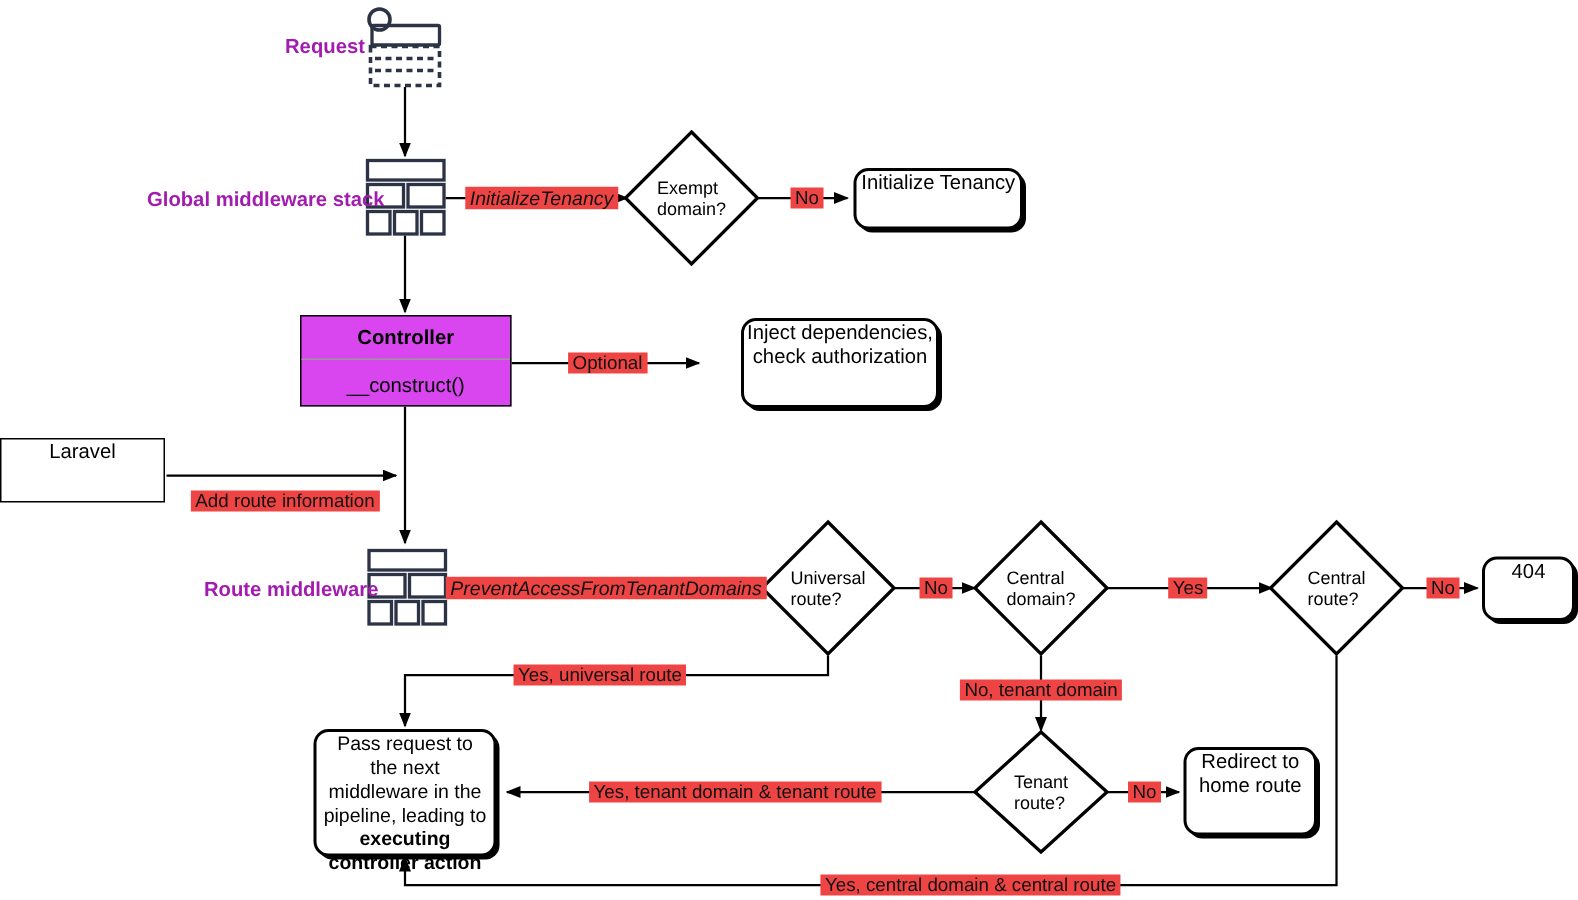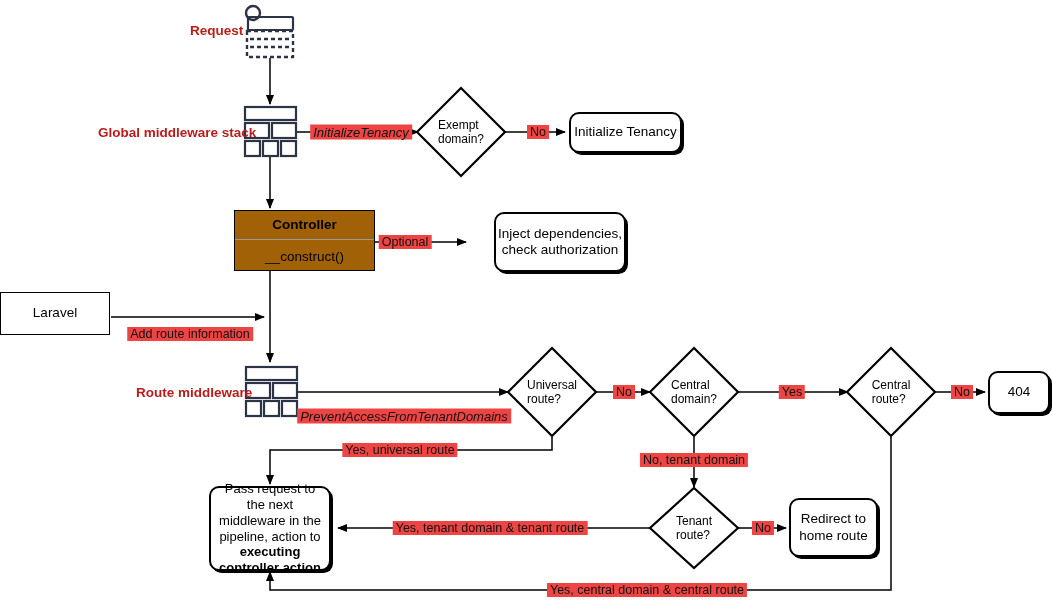--- a/index.html
+++ b/index.html
@@ -1,44 +1,44 @@
 <!DOCTYPE html>
 <html><head>
 <meta charset="utf-8">
 <style>
   html,body{margin:0;padding:0;background:#ffffff;}
   body{width:1052px;height:600px;position:relative;overflow:hidden;
        font-family:"Liberation Sans",sans-serif;color:#000;}
   #stage{position:absolute;inset:0;width:1052px;height:600px;}
   svg#wires{position:absolute;left:0;top:0;width:1052px;height:600px;overflow:visible;}
 
-  .node{position:absolute;box-sizing:border-box;display:flex;align-items:center;
+  .node{position:absolute;box-sizing:border-box;display:flex;
         justify-content:center;text-align:center;line-height:1.22;}
 
   
   .rect{border:1.4px solid #000;background:#fff;font-size:13.5px;}
 
   
   .round{border:2px solid #000;border-radius:10px;background:#fff;font-size:13.5px;
          box-shadow:2.5px 2.5px 0 -0.5px #000;}
 
   
-  .classbox{border:1.4px solid #000;background:#a16207;display:block;padding:0;margin-left:34px;}
+  .classbox{border:1.4px solid #000;background:#d946ef;display:block;padding:0;}
   .classbox .chead{font-size:13.5px;font-weight:bold;text-align:center;
                    padding:6px 4px 6px;border-bottom:1px solid #9a9a9a;}
   .classbox .cbody{font-size:13.5px;text-align:center;padding:9px 4px 9px;}
 
   
   .diamond{position:absolute;}
   .diamond .dlabel{position:absolute;left:0;top:0;width:100%;height:100%;
                    display:flex;align-items:center;justify-content:center;
                    font-size:12px;line-height:1.2;}
 
   
-  .caption{position:absolute;font-weight:bold;font-size:13.5px;color:#b91c1c;
+  .caption{position:absolute;font-weight:bold;font-size:13.5px;color:#a21caf;
            white-space:nowrap;}
 
   
   .elabel{position:absolute;background:#ef4444;font-size:12.5px;color:#111;
           white-space:nowrap;padding:0 3px;transform:translate(-50%,-50%);}
   .elabel.ital{font-style:italic;font-size:13px;}
   .bold{font-weight:bold;}
 </style>
 </head>
 <body>
@@ -149,21 +149,21 @@
 
   <div class="node round" style="left:789px;top:498px;width:89px;height:59px;white-space:pre-line;">
     <span>Redirect to
 home route</span>
   </div>
 
   <div class="node round" style="left:209px;top:486px;width:122px;height:85px;font-size:13px;padding:0 4px;">
     <div style="width:100%;">
       <span>Pass request to the</span>
       <span>next middleware in</span>
-      <span>the pipeline, action</span>
+      <span>the pipeline, leading</span>
       <span>to </span><span class="bold">executing</span>
       <span class="bold">controller action</span>
     </div>
   </div>
 
   <div class="diamond" style="left:417px;top:88px;width:88px;height:88px;">
     <div class="dlabel" style="white-space:pre-line;">Exempt
 domain?</div>
   </div>
   <div class="diamond" style="left:508px;top:348px;width:88px;height:88px;">
@@ -180,21 +180,21 @@
   </div>
   <div class="diamond" style="left:650px;top:488px;width:88px;height:80px;">
     <div class="dlabel" style="white-space:pre-line;">Tenant
 route?</div>
   </div>
 
   <div class="elabel ital" style="left:361px;top:132px;">InitializeTenancy</div>
   <div class="elabel" style="left:538px;top:132px;">No</div>
   <div class="elabel" style="left:405px;top:242px;">Optional</div>
   <div class="elabel" style="left:190px;top:334px;">Add route information</div>
-  <div class="elabel ital" style="left:404px;top:392px;margin-top:24px;">PreventAccessFromTenantDomains</div>
+  <div class="elabel ital" style="left:404px;top:392px;">PreventAccessFromTenantDomains</div>
   <div class="elabel" style="left:624px;top:392px;">No</div>
   <div class="elabel" style="left:792px;top:392px;">Yes</div>
   <div class="elabel" style="left:962px;top:392px;">No</div>
   <div class="elabel" style="left:694px;top:460px;">No, tenant domain</div>
   <div class="elabel" style="left:763px;top:528px;">No</div>
   <div class="elabel" style="left:400px;top:450px;">Yes, universal route</div>
   <div class="elabel" style="left:490px;top:528px;">Yes, tenant domain &amp; tenant route</div>
   <div class="elabel" style="left:647px;top:590px;">Yes, central domain &amp; central route</div>
 
 </div>

